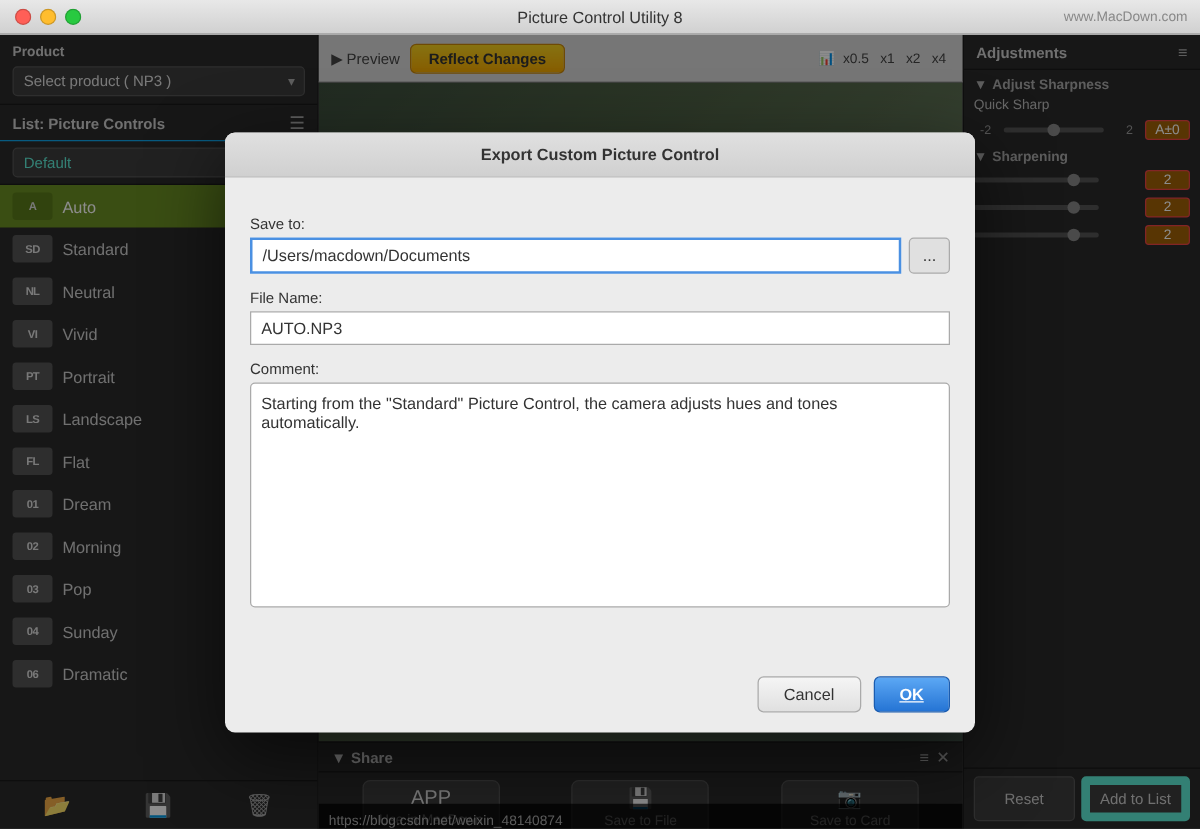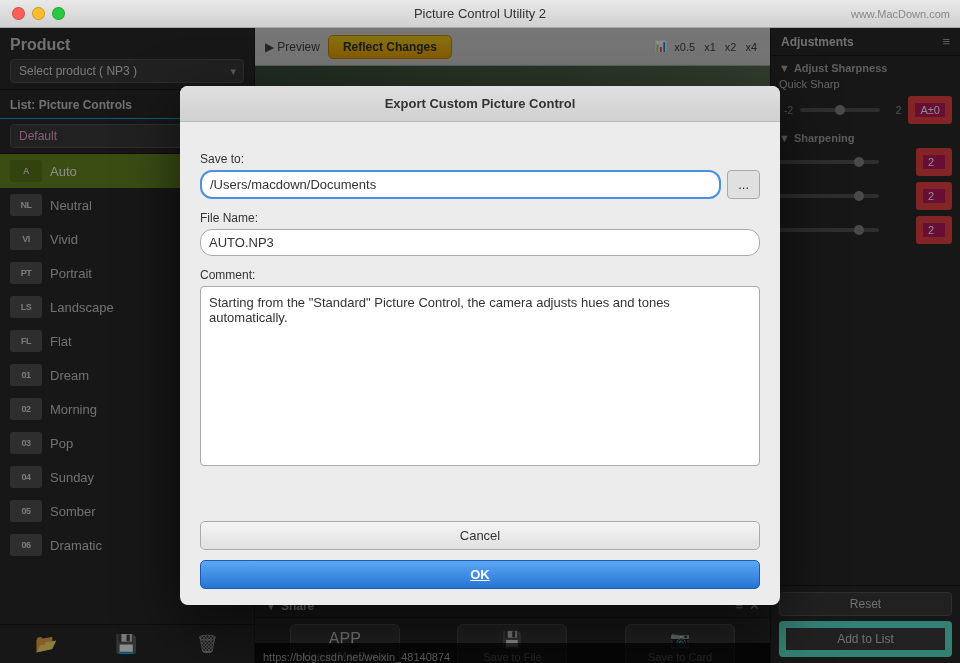--- a/index.html
+++ b/index.html
@@ -63,21 +63,21 @@
       flex-direction: column;
       border-right: 1px solid #1a1a1a;
       flex-shrink: 0;
     }
     .sidebar-product {
       padding: 8px 10px 6px;
       border-bottom: 1px solid #1a1a1a;
     }
     .sidebar-product-label {
       color: #ccc;
-      font-size: 16px;
+      font-size: 11px;
       font-weight: 600;
       margin-bottom: 5px;
     }
     .sidebar-product-select {
       width: 100%;
       background: #3d3d3d;
       color: #ddd;
       border: 1px solid #555;
       border-radius: 4px;
       padding: 4px 8px;
@@ -114,21 +114,21 @@
       color: #aaa;
       font-size: 14px;
     }
     .sidebar-list-select-wrapper {
       padding: 5px 10px;
       border-bottom: 1px solid #1a1a1a;
     }
     .sidebar-list-select {
       width: 100%;
       background: #3d3d3d;
-      color: #f9a8d4;
+      color: #5eead4;
       border: 1px solid #555;
       border-radius: 4px;
       padding: 4px 8px;
       font-size: 12px;
       appearance: none;
       cursor: pointer;
     }
     .sidebar-items {
       flex: 1;
       overflow-y: auto;
@@ -371,34 +371,34 @@
       width: 10px;
       height: 10px;
       background: #888;
       border-radius: 50%;
       position: absolute;
       top: -3px;
       left: 50%;
       transform: translateX(-50%);
     }
     .adj-value-box {
-      background: #be185d;
-      border: 7px solid #ef4444;
+      background: #a16207;
+      border: 1px solid #ef4444;
       border-radius: 3px;
       color: #fff;
       font-size: 11px;
       padding: 1px 5px;
       min-width: 36px;
-      text-align: left;
+      text-align: center;
     }
     .right-panel-footer {
       padding: 6px 8px;
       border-top: 1px solid #1a1a1a;
       display: flex;
-      flex-direction: column;
+      flex-direction: row;
       gap: 5px;
       justify-content: space-between;
     }
     .reset-btn {
       background: #3d3d3d;
       border: 1px solid #555;
       border-radius: 4px;
       color: #ccc;
       padding: 4px;
       cursor: pointer;
@@ -457,21 +457,21 @@
       margin-bottom: 4px;
     }
     .modal-field-row {
       display: flex;
       gap: 6px;
     }
     .modal-input {
       flex: 1;
       background: #fff;
       border: 2px solid #4a90e2;
-      border-radius: 12px;
+      border-radius: 0;
       padding: 5px 8px;
       font-size: 13px;
       color: #333;
       outline: none;
     }
     .modal-input.no-border {
       border: 1px solid #aaa;
     }
     .modal-browse-btn {
       background: #e0e0e0;
@@ -493,21 +493,20 @@
       color: #333;
       resize: none;
       outline: none;
       font-family: inherit;
     }
     .modal-footer {
       display: flex;
       justify-content: flex-end;
       gap: 10px;
       padding: 10px 20px 16px;
-      flex-direction: column;
     }
     .modal-cancel-btn {
       background: linear-gradient(to bottom, #f5f5f5, #e0e0e0);
       border: 1px solid #aaa;
       border-radius: 5px;
       padding: 6px 20px;
       font-size: 13px;
       cursor: pointer;
       color: #333;
       min-width: 80px;
@@ -545,21 +544,21 @@
   </style>
 </head>
 <body>
 
 <div class="title-bar">
   <div class="title-bar-buttons">
     <div class="tb-btn close"></div>
     <div class="tb-btn minimize"></div>
     <div class="tb-btn maximize"></div>
   </div>
-  <span class="title-bar-title">Picture Control Utility 2</span>
+  <span class="title-bar-title">Picture Control Utility 8</span>
   <span class="watermark">www.MacDown.com</span>
 </div>
 
 <div class="main-layout">
 
   <div class="sidebar">
     <div class="sidebar-product">
       <div class="sidebar-product-label">Product</div>
       <div class="select-wrapper">
         <select class="sidebar-product-select">
@@ -578,20 +577,24 @@
         </select>
       </div>
     </div>
     <div class="sidebar-items">
 
     <div class="sidebar-item active">
           <span class="item-badge">A</span>
           <span>Auto</span>
         </div>
         <div class="sidebar-item">
+          <span class="item-badge">SD</span>
+          <span>Standard</span>
+        </div>
+        <div class="sidebar-item">
           <span class="item-badge">NL</span>
           <span>Neutral</span>
         </div>
         <div class="sidebar-item">
           <span class="item-badge">VI</span>
           <span>Vivid</span>
         </div>
         <div class="sidebar-item">
           <span class="item-badge">PT</span>
           <span>Portrait</span>
@@ -612,24 +615,20 @@
           <span class="item-badge">02</span>
           <span>Morning</span>
         </div>
         <div class="sidebar-item">
           <span class="item-badge">03</span>
           <span>Pop</span>
         </div>
         <div class="sidebar-item">
           <span class="item-badge">04</span>
           <span>Sunday</span>
-        </div>
-        <div class="sidebar-item">
-          <span class="item-badge">05</span>
-          <span>Somber</span>
         </div>
         <div class="sidebar-item">
           <span class="item-badge">06</span>
           <span>Dramatic</span>
         </div>
       </div>
     <div class="sidebar-footer">
       <button class="footer-btn">📂</button>
       <button class="footer-btn">💾</button>
       <button class="footer-btn">🗑</button>

